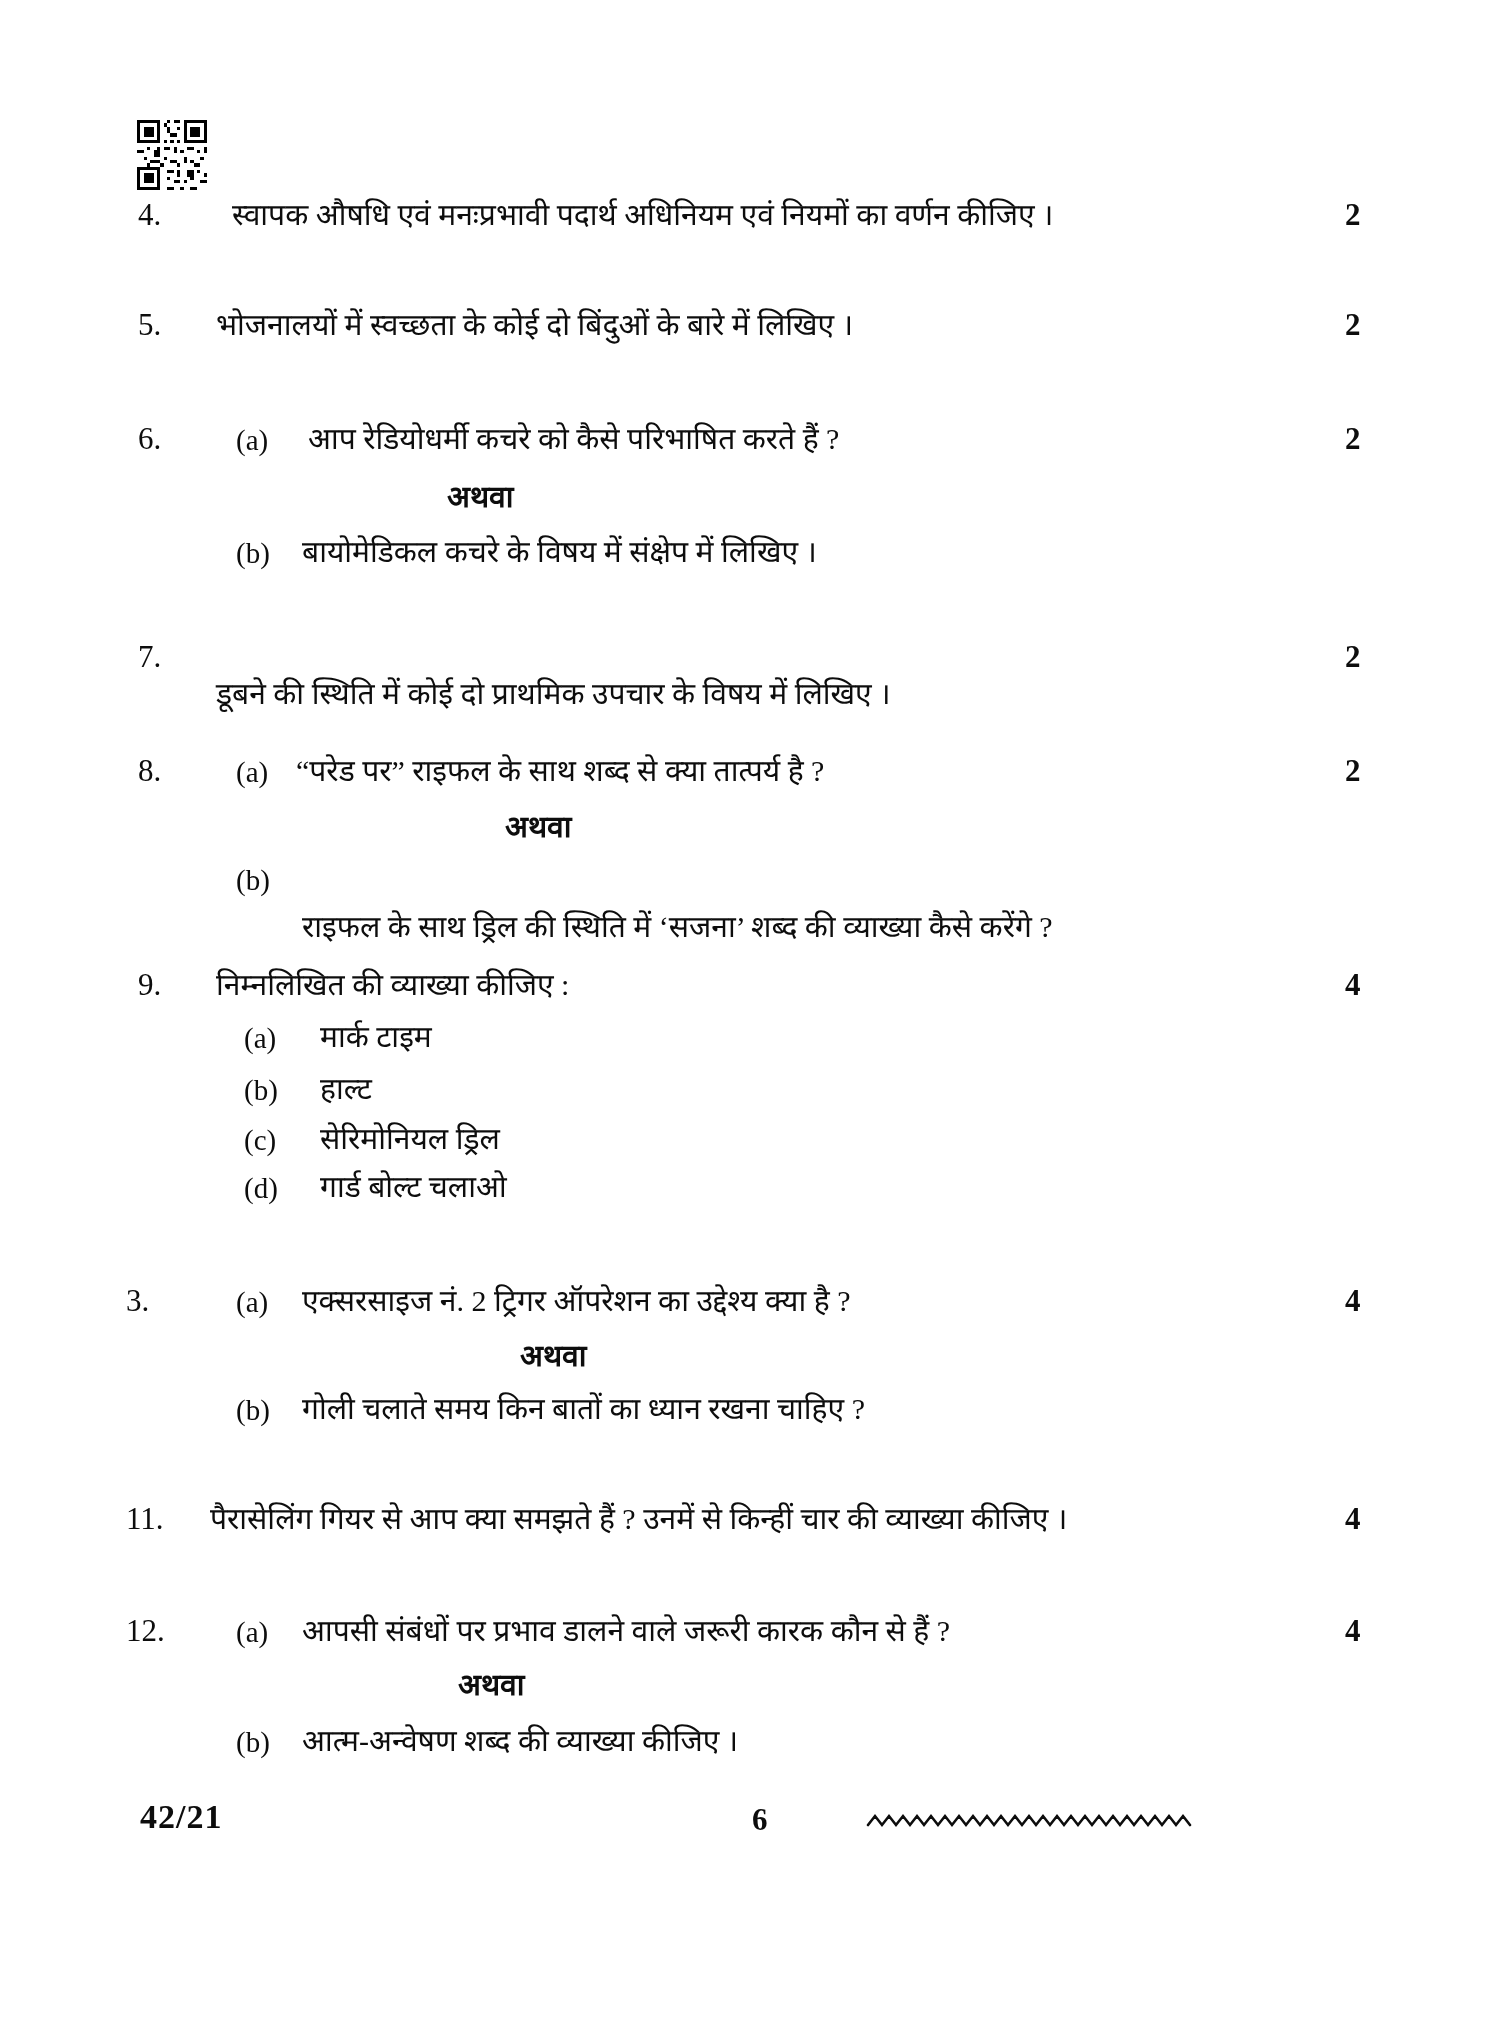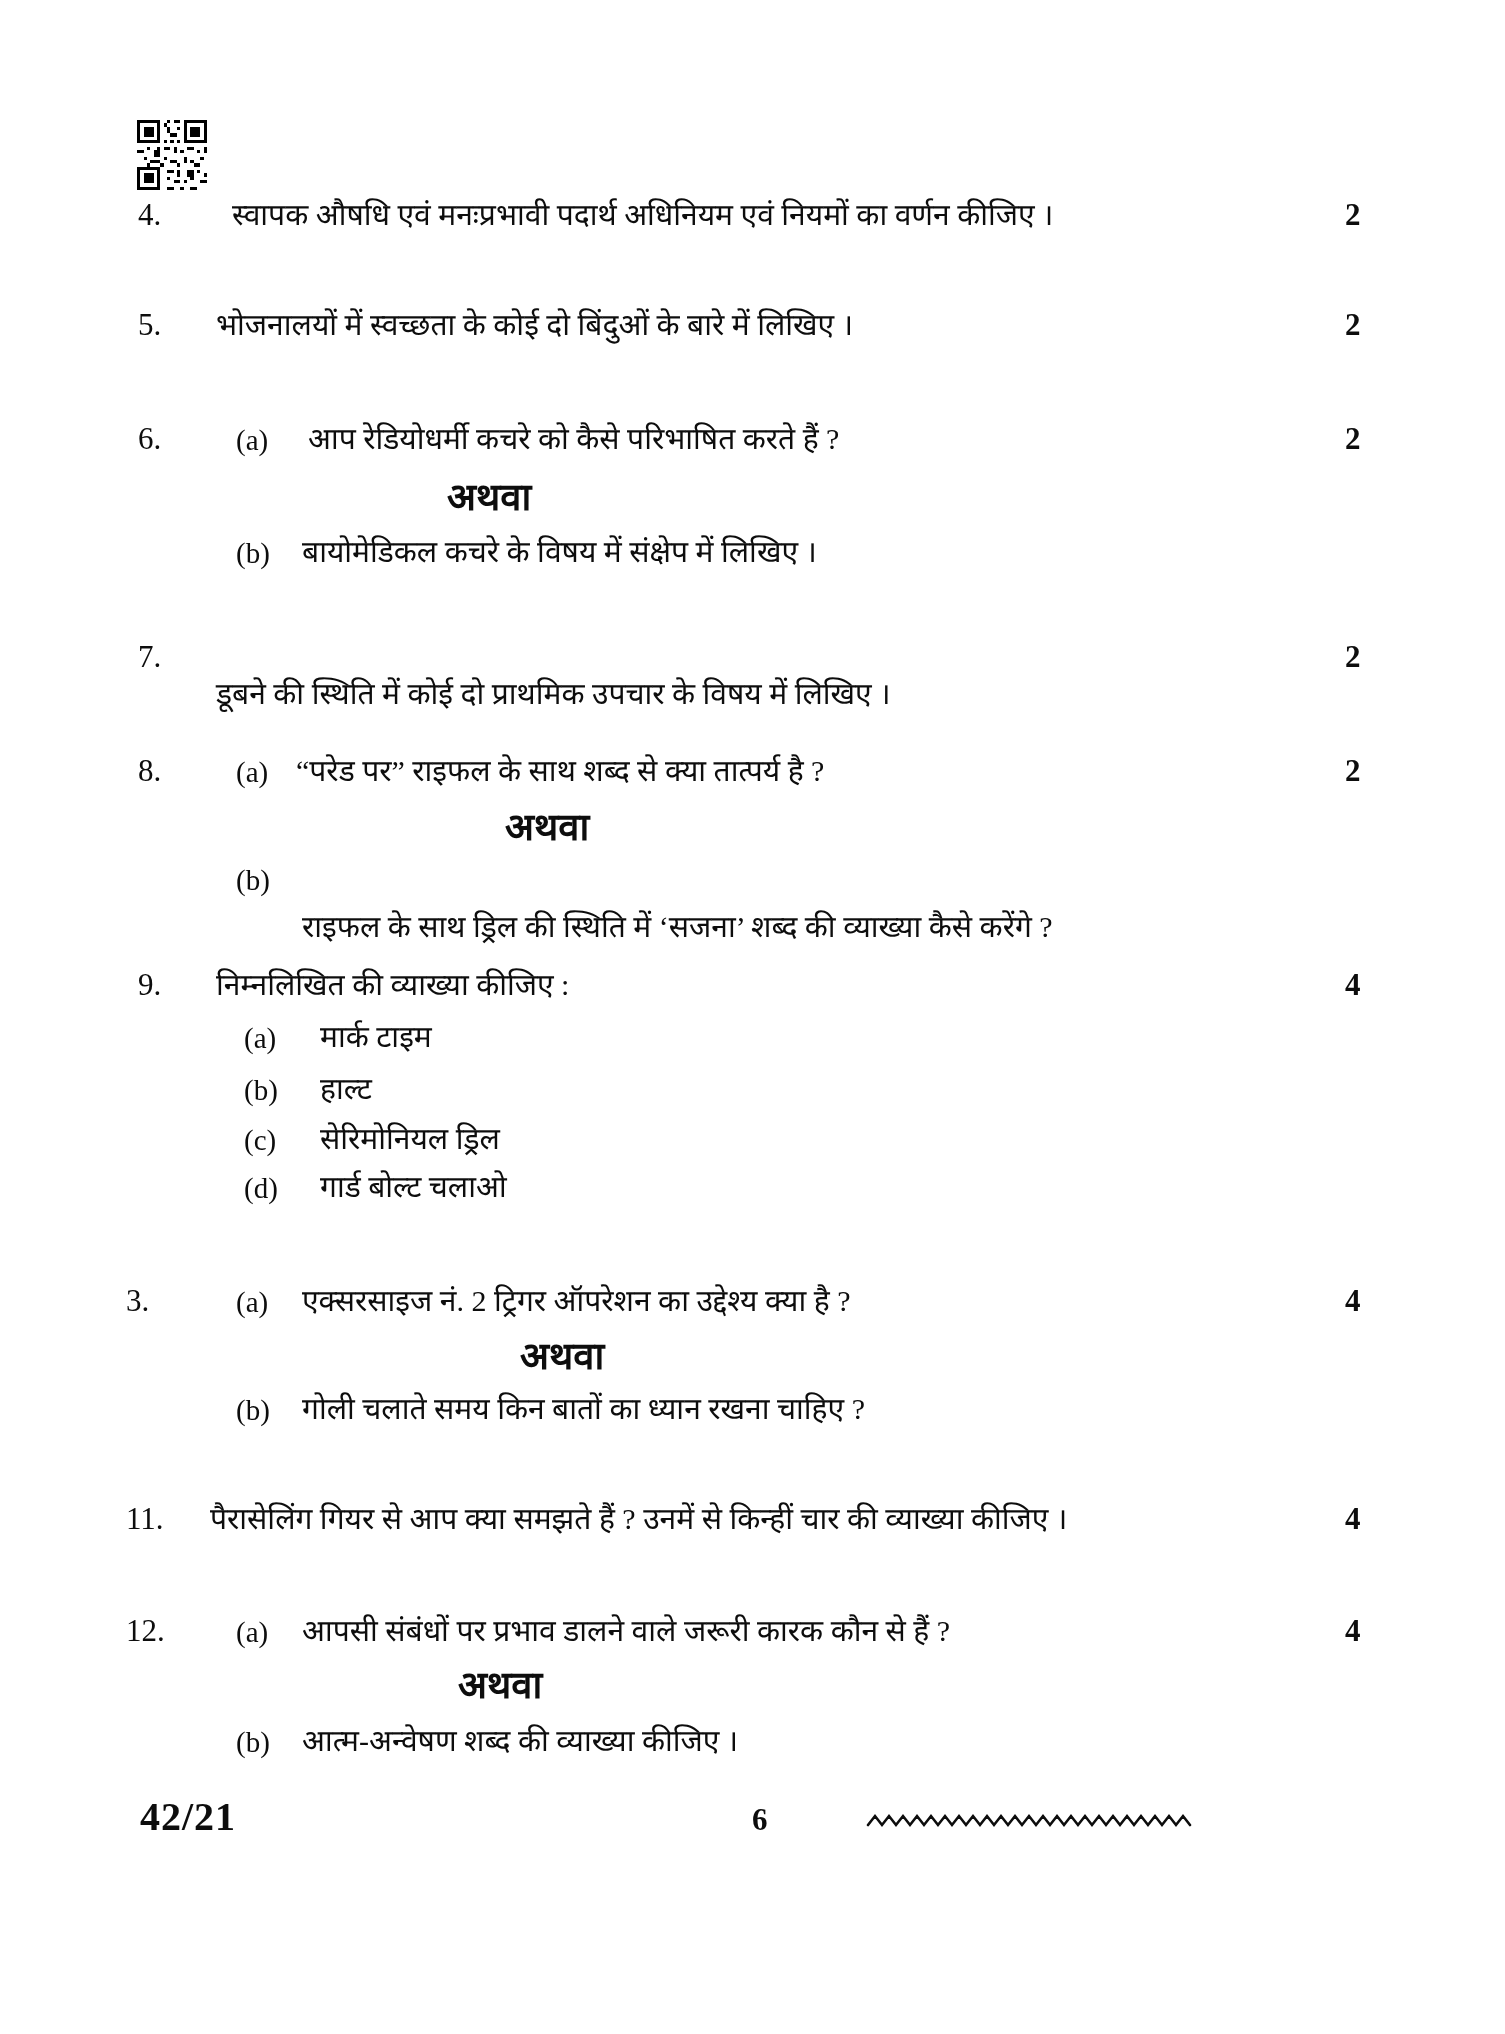--- a/index.html
+++ b/index.html
@@ -14,22 +14,22 @@
   }
   .line {
     position: absolute;
     white-space: nowrap;
     font-size: 30px;
     line-height: 38px;
   }
   .qnum   { font-size: 31px; }
   .plabel { font-size: 29px; }
   .marks  { font-size: 31px; font-weight: 700; }
-  .or     { font-size: 38px; font-weight: 700; }
-  .footer-code { font-size: 40px; font-weight: 700; letter-spacing: 1px; }
+  .or     { font-size: 30px; font-weight: 700; }
+  .footer-code { font-size: 34px; font-weight: 700; letter-spacing: 1px; }
   .pageno { font-size: 31px; font-weight: 700; }
   .qr {
     position: absolute;
     left: 137px;
     top: 120px;
     width: 70px;
     height: 70px;
   }
   .squiggle {
     position: absolute;

